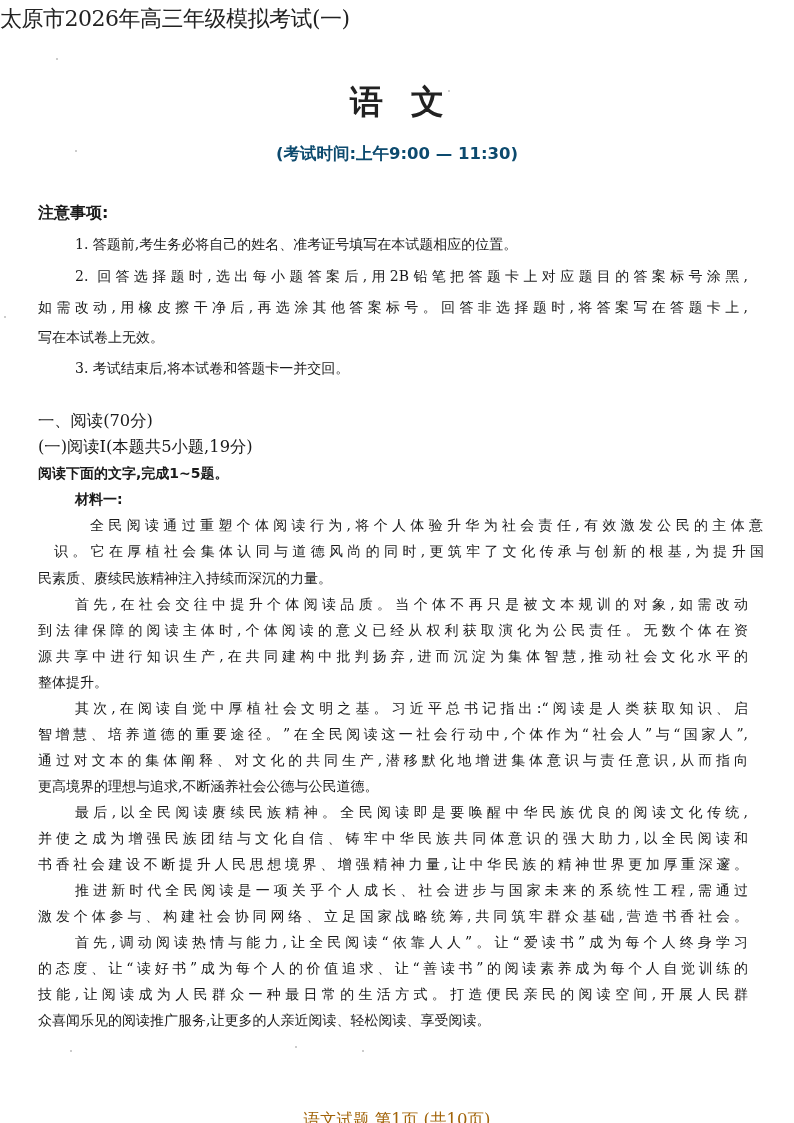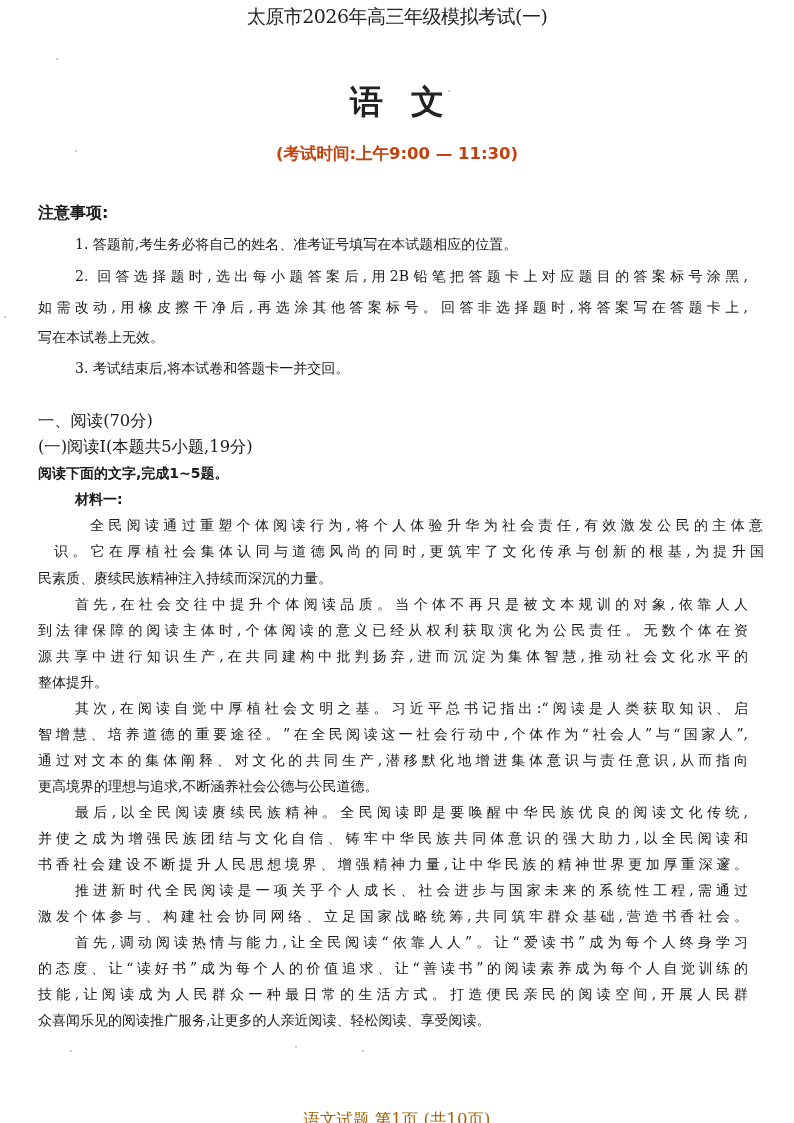--- a/index.html
+++ b/index.html
@@ -1,23 +1,23 @@
 <!DOCTYPE html>
 <html><head>
 <meta charset="utf-8">
 <style>
   html,body{margin:0;padding:0;background:#ffffff;}
   body{width:794px;height:1123px;position:relative;overflow:hidden;color:#1a1a1a;
        font-family:"DejaVu Serif","Liberation Serif",serif;}
   .abs{position:absolute;white-space:nowrap;}
-  .title{top:4px;left:0;width:794px;text-align:center;font-size:19px;letter-spacing:-0.5px;color:#222;}
+  .title{top:4px;left:0;width:794px;font-size:22px;letter-spacing:-0.5px;color:#222;}
   .subject{top:80px;left:0;width:794px;text-align:center;font-size:33px;font-weight:bold;
            font-family:"DejaVu Sans","Liberation Sans",sans-serif;letter-spacing:28px;padding-left:28px;box-sizing:border-box;color:#222;}
   .time{top:143px;left:0;width:794px;text-align:center;font-size:16.5px;font-weight:bold;
-        font-family:"DejaVu Sans","Liberation Sans",sans-serif;color:#c2410c;}
+        font-family:"DejaVu Sans","Liberation Sans",sans-serif;color:#0c4a6e;}
   .notice-h{top:203px;left:38px;font-size:16px;font-weight:bold;font-family:"DejaVu Sans","Liberation Sans",sans-serif;}
   .line{position:absolute;left:38px;width:710px;font-size:14px;line-height:20px;white-space:nowrap;
         text-align:justify;text-align-last:justify;}
   .line.last{text-align-last:left;}
   .indent{left:75px;width:673px;}
   .sec{font-size:16.3px;}
   .bold-sans{font-weight:bold;font-family:"DejaVu Sans","Liberation Sans",sans-serif;}
   .footer{top:1068px;left:0;width:794px;text-align:center;font-size:16.5px;color:#a16207;margin-top:41px;}
   .speck{position:absolute;width:2px;height:2px;background:#bbb;border-radius:1px;}
 </style>
@@ -39,21 +39,21 @@
 
   <div class="line last sec" style="top:411px;">一、阅读(70分)</div>
   <div class="line last sec" style="top:437px;">(一)阅读Ⅰ(本题共5小题,19分)</div>
   <div class="line last bold-sans" style="top:463px;">阅读下面的文字,完成1~5题。</div>
   <div class="line indent last bold-sans" style="top:489px;">材料一:</div>
 
   <div>
     <div class="line indent" style="top:515px;margin-left:15px;">全民阅读通过重塑个体阅读行为,将个人体验升华为社会责任,有效激发公民的主体意</div>
     <div class="line" style="top:541px;margin-left:16px;">识。它在厚植社会集体认同与道德风尚的同时,更筑牢了文化传承与创新的根基,为提升国</div>
     <div class="line last" style="top:568px;">民素质、赓续民族精神注入持续而深沉的力量。</div>
-    <div class="line indent" style="top:594px;">首先,在社会交往中提升个体阅读品质。当个体不再只是被文本规训的对象,依靠人人</div>
+    <div class="line indent" style="top:594px;">首先,在社会交往中提升个体阅读品质。当个体不再只是被文本规训的对象,如需改动</div>
     <div class="line" style="top:620px;">到法律保障的阅读主体时,个体阅读的意义已经从权利获取演化为公民责任。无数个体在资</div>
     <div class="line" style="top:646px;">源共享中进行知识生产,在共同建构中批判扬弃,进而沉淀为集体智慧,推动社会文化水平的</div>
     <div class="line last" style="top:672px;">整体提升。</div>
     <div class="line indent" style="top:698px;">其次,在阅读自觉中厚植社会文明之基。习近平总书记指出:“阅读是人类获取知识、启</div>
     <div class="line" style="top:724px;">智增慧、培养道德的重要途径。”在全民阅读这一社会行动中,个体作为“社会人”与“国家人”,</div>
     <div class="line" style="top:750px;">通过对文本的集体阐释、对文化的共同生产,潜移默化地增进集体意识与责任意识,从而指向</div>
     <div class="line last" style="top:776px;">更高境界的理想与追求,不断涵养社会公德与公民道德。</div>
     <div class="line indent" style="top:802px;">最后,以全民阅读赓续民族精神。全民阅读即是要唤醒中华民族优良的阅读文化传统,</div>
     <div class="line" style="top:828px;">并使之成为增强民族团结与文化自信、铸牢中华民族共同体意识的强大助力,以全民阅读和</div>
     <div class="line" style="top:854px;">书香社会建设不断提升人民思想境界、增强精神力量,让中华民族的精神世界更加厚重深邃。</div>

